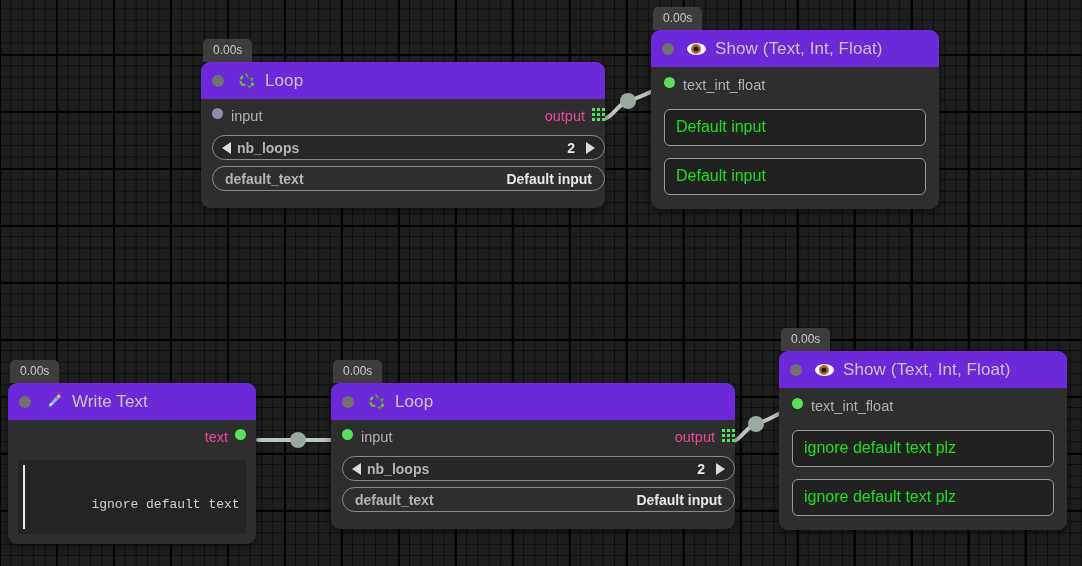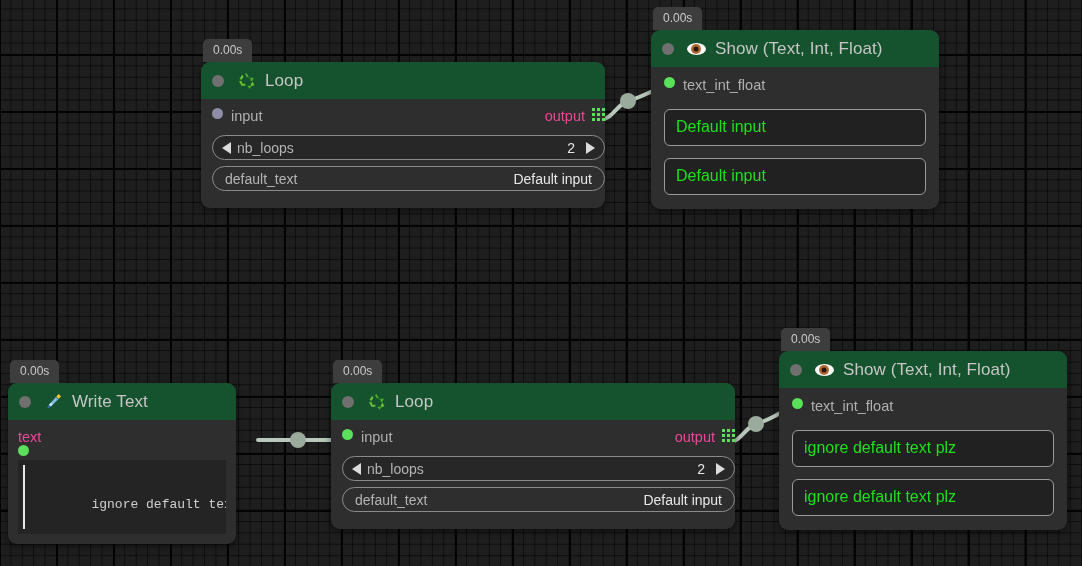--- a/index.html
+++ b/index.html
@@ -49,21 +49,21 @@
     z-index: 5;
     border-radius: 9px;
     background: #2e2e2e;
     box-shadow: 0 2px 7px rgba(0,0,0,0.55);
   }
   .node-header {
     display: flex;
     align-items: center;
     height: 37px;
     padding: 0 12px 0 11px;
-    background: #14532d;
+    background: #6d28d9;
     border-radius: 9px 9px 0 0;
     box-sizing: border-box;
   }
   .hdr-dot {
     width: 12px; height: 12px;
     border-radius: 50%;
     background: #707070;
     flex: 0 0 auto;
   }
   .hdr-icon {
@@ -138,20 +138,21 @@
   
   .pill {
     display: flex;
     align-items: center;
     height: 25px;
     border-radius: 13px;
     border: 1px solid #8a8a8a;
     padding: 0 12px;
     margin-bottom: 6px;
     box-sizing: border-box;
+    font-weight: bold;
   }
   .pill.stepper {
     background: #272727;
     padding: 0 9px;
   }
   .pill.plain { background: transparent; gap: 23px; }
   .pill-name {
     color: #b4b4b4;
     font-size: 14px;
     white-space: nowrap;
@@ -321,35 +322,35 @@
       <div class="port-row" style="margin-bottom:12px;">
         <span class="port-dot connected"></span>
         <span class="port-label">text_int_float</span>
       </div>
       <div class="display-box">Default input</div>
       <div class="display-box">Default input</div>
     </div>
   </div>
 
   <div class="time-badge" style="left:10px; top:360px;">0.00s</div>
-  <div class="node" style="left:8px; top:383px; width:228px;">
+  <div class="node" style="left:8px; top:383px; width:248px;">
     <div class="node-header">
       <span class="hdr-dot"></span>
       <span class="hdr-icon">
         <svg width="19" height="19" viewBox="0 0 24 24" aria-hidden="true">
           <path d="M18.6 2.6 L21.6 5.6 L18.4 8.8 L15.4 5.8 Z" fill="#e8c23a"></path>
           <path d="M15.0 6.2 L18.0 9.2 L8.6 18.6 L4.4 20.4 L6.2 16.2 Z" fill="#7fb8e0"></path>
           <path d="M6.2 16.2 L4.4 20.4 L8.6 18.6 L7.6 17.4 Z" fill="#2a5f8a"></path>
           <path d="M9.2 13.2 L11.0 15.0 L7.8 18.0 L6.6 16.2 Z" fill="#d5e8f5"></path>
         </svg>
       </span>
       <span class="hdr-title">Write Text</span>
     </div>
     <div class="node-body" style="padding:9px 10px 10px 10px;">
-      <div class="port-row" style="margin-bottom:11px;flex-direction:column;">
+      <div class="port-row" style="margin-bottom:11px;">
         <span class="spacer"></span>
         <span class="port-label-right">text</span>
         <span class="port-dot connected"></span>
       </div>
       <div class="text-area">
         <span class="caret"></span>
         <span>ignore default text plz</span>
       </div>
     </div>
   </div>

